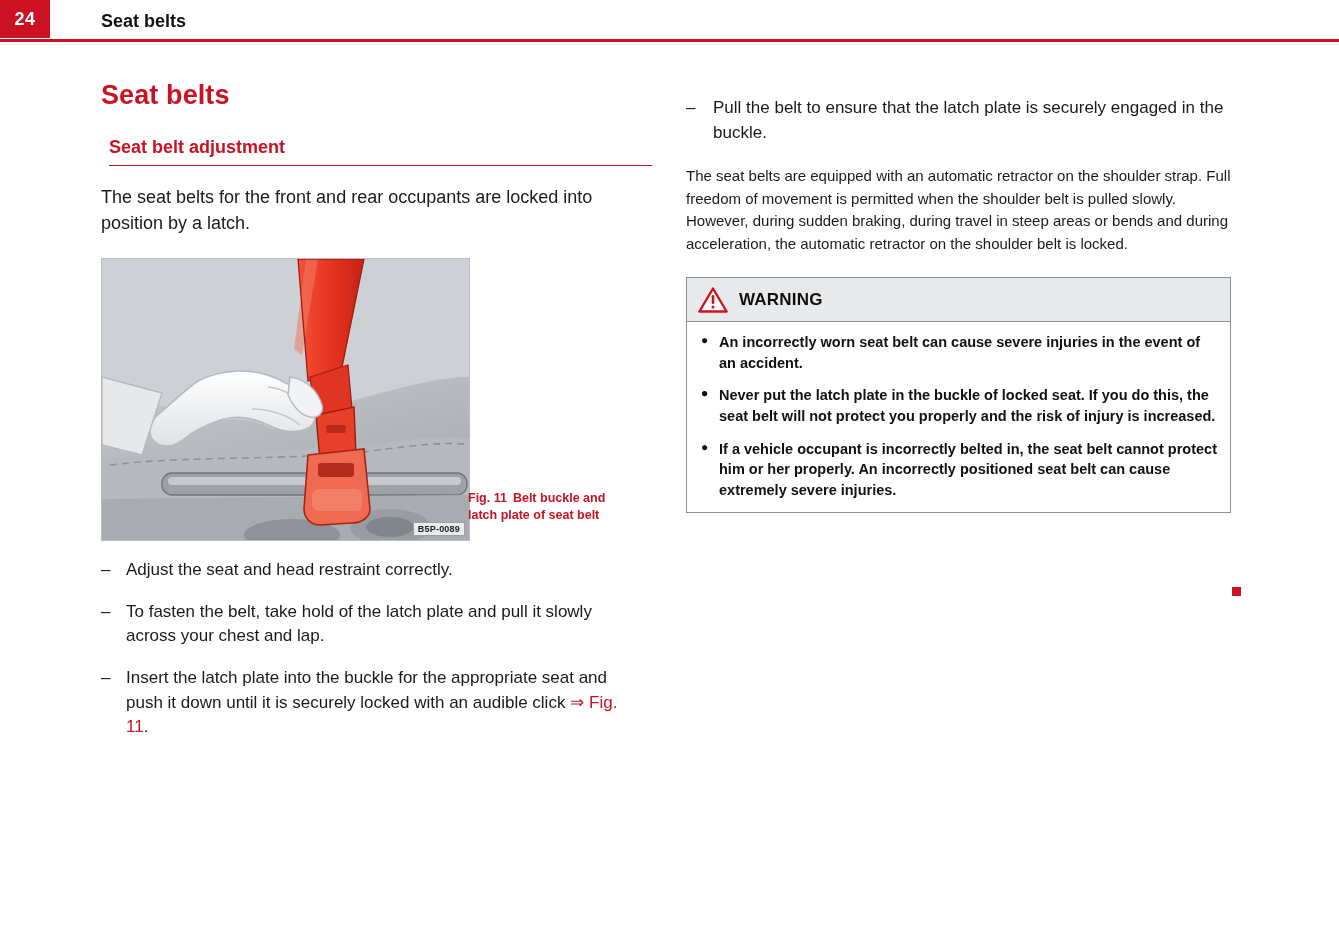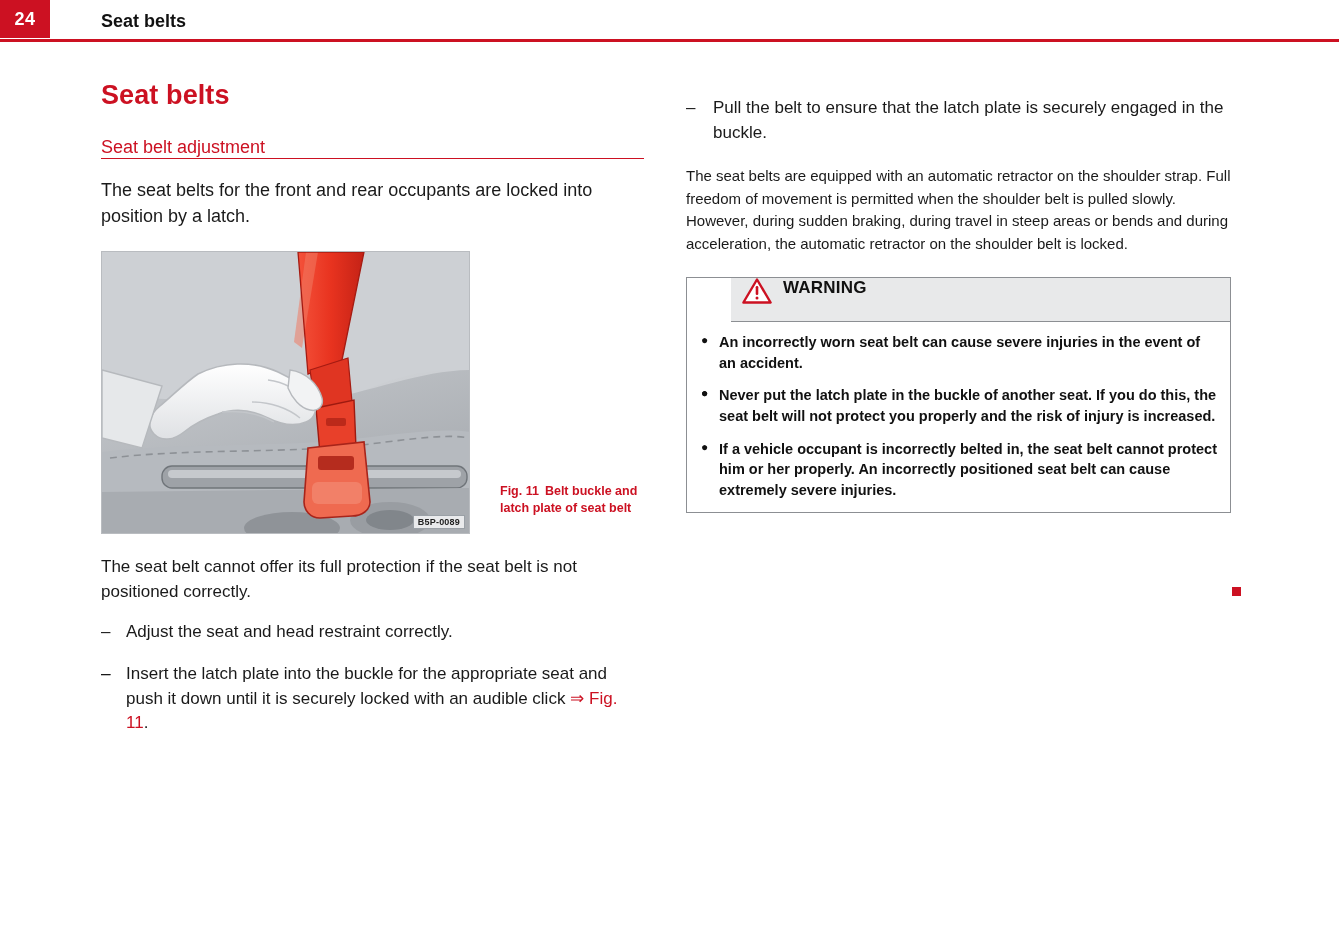--- a/index.html
+++ b/index.html
@@ -69,24 +69,25 @@
   }
 
   h1.doc-title {
     margin: 0 0 26px 0;
     font-size: 27px;
     font-weight: bold;
     color: #cc1122;
     letter-spacing: 0.1px;
   }
   h2.section-title {
-    margin: 0;
+    margin: 8px;
     font-size: 18px;
-    font-weight: normal;
+    font-weight: bold;
     color: #cc1122;
+    padding-bottom: 7px;
     border-bottom: 1.6px solid #cc1122;
     width: 543px;
   }
   .lead {
     margin: 18px 0 0 0;
     font-size: 18px;
     line-height: 1.45;
     color: #1a1a1a;
   }
 
@@ -115,21 +116,21 @@
     border: 1px solid #9aa0a6;
     font-size: 9px;
     font-weight: bold;
     padding: 1px 4px;
     color: #222;
     font-family: "Liberation Sans", sans-serif;
     letter-spacing: 0.2px;
   }
   .figure-caption {
     position: absolute;
-    left: 399px;
+    left: 367px;
     top: 232px;
     width: 160px;
     font-size: 12.5px;
     font-weight: bold;
     color: #cc1122;
     line-height: 1.35;
   }
   .figure-caption .fig-label {
     margin-right: 6px;
   }
@@ -182,23 +183,23 @@
     width: 545px;
     border: 1.4px solid #8c8f93;
     box-sizing: border-box;
     background: #ffffff;
   }
   .warning-head {
     background: #e8e9ea;
     border-bottom: 1.4px solid #8c8f93;
     height: 44px;
     display: flex;
+    align-items: center;
     padding-left: 11px;
     box-sizing: border-box;
-    margin-left: 44px;
   }
   .warning-head .warn-title {
     font-size: 17px;
     font-weight: bold;
     color: #111;
     margin-left: 11px;
     letter-spacing: 0.2px;
   }
   .tri-icon {
     width: 30px;
@@ -321,29 +322,29 @@
         <path d="M0 118 L60 134 L40 196 L0 186 Z" fill="#e6e8ea" stroke="#b6b9bd" stroke-width="1.4"></path>
       </svg>
       <div class="fig-code">B5P-0089</div>
     </div>
 
     <div class="figure-caption">
       <span class="fig-label">Fig. 11</span><span>Belt buckle and latch plate of seat belt</span>
     </div>
   </div>
 
-  <p class="body">The seat belt cannot offer its full protection if the seat belt is not positioned correctly.</p>
 
   <ul class="dash-list">
     <li>
       <span class="dash">–</span>
       <span>Adjust the seat and head restraint correctly.</span>
     </li>
     <li>
       <span class="dash">–</span>
+      <span>To fasten the belt, take hold of the latch plate and pull it slowly across your chest and lap.</span>
     </li>
     <li>
       <span class="dash">–</span>
       <span>Insert the latch plate into the buckle for the appropriate seat and push it down until it is securely locked with an audible click </span><span class="xref">⇒ Fig. 11</span><span>.</span>
     </li>
   </ul>
 </div>
 
 <div class="col-right">
 
@@ -372,21 +373,21 @@
       <ul>
         <li>
           <span class="bullet">●</span>
           <span>An incorrectly worn seat belt can cause severe injuries in the event of an accident.</span>
         </li>
         <li>
           <span class="bullet">●</span>
         </li>
         <li>
           <span class="bullet">●</span>
-          <span>Never put the latch plate in the buckle of another seat. If you do this, the seat belt will not protect you properly and the risk of injury is increased.</span>
+          <span>Never put the latch plate in the buckle of locked seat. If you do this, the seat belt will not protect you properly and the risk of injury is increased.</span>
         </li>
         <li>
           <span class="bullet">●</span>
           <span>If a vehicle occupant is incorrectly belted in, the seat belt cannot protect him or her properly. An incorrectly positioned seat belt can cause extremely severe injuries.</span>
         </li>
       </ul>
     </div>
   </div>
 </div>
 

